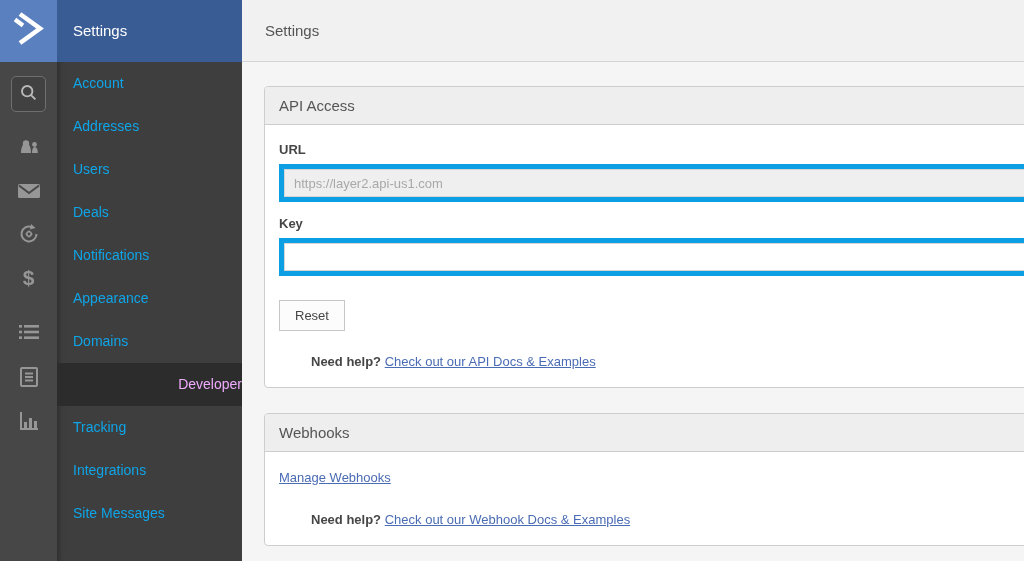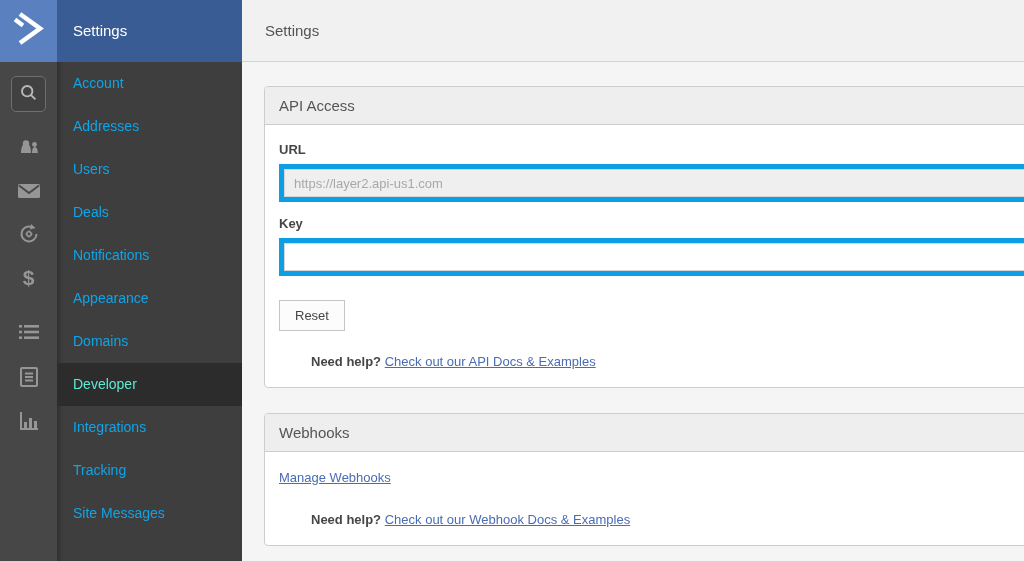--- a/index.html
+++ b/index.html
@@ -41,21 +41,21 @@
   }
   .menu-header {
     height: 62px; background: #3a5c95; color: #ffffff;
     font-size: 15px; line-height: 62px; padding-left: 16px;
   }
   .menu-list { list-style: none; }
   .menu-item {
     height: 43px; line-height: 43px; padding-left: 16px;
     font-size: 14px; color: #0ea5e9; cursor: pointer; white-space: nowrap;
   }
-  .menu-item.selected { background: #2c2c2c; color: #5eead4; }
+  .menu-item.selected { background: #2c2c2c; color: #f0abfc; text-align: right; }
 
   
   .main {
     position: absolute; left: 242px; top: 0; right: 0; bottom: 0;
     background: #f6f5f5; overflow: hidden;
   }
   .main-header {
     height: 62px; background: #f2f1f1; border-bottom: 1px solid #d5d4d4;
     font-size: 15px; color: #545454; line-height: 62px; padding-left: 23px;
   }
@@ -190,22 +190,22 @@
     <div class="menu-header">Settings</div>
     <ul class="menu-list">
       <li class="menu-item">Account</li>
       <li class="menu-item">Addresses</li>
       <li class="menu-item">Users</li>
       <li class="menu-item">Deals</li>
       <li class="menu-item">Notifications</li>
       <li class="menu-item">Appearance</li>
       <li class="menu-item">Domains</li>
       <li class="menu-item selected">Developer</li>
+      <li class="menu-item">Tracking</li>
       <li class="menu-item">Integrations</li>
-      <li class="menu-item">Tracking</li>
       <li class="menu-item">Site Messages</li>
     </ul>
   </div>
 
   <div class="main">
     <div class="main-header">Settings</div>
 
     <div class="content">
 
       <div class="panel">

